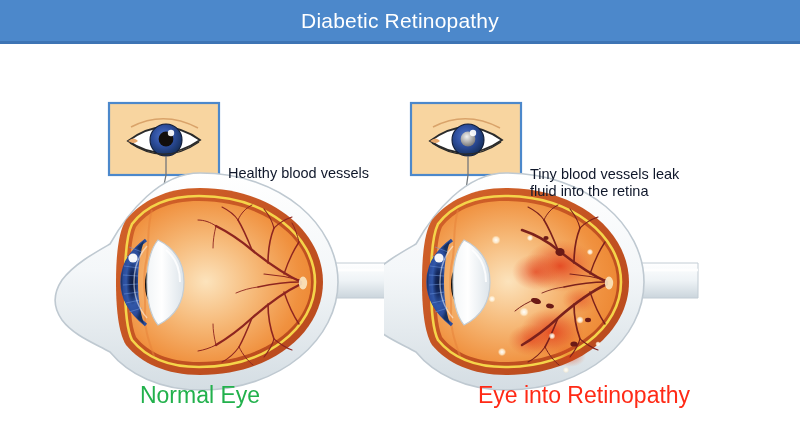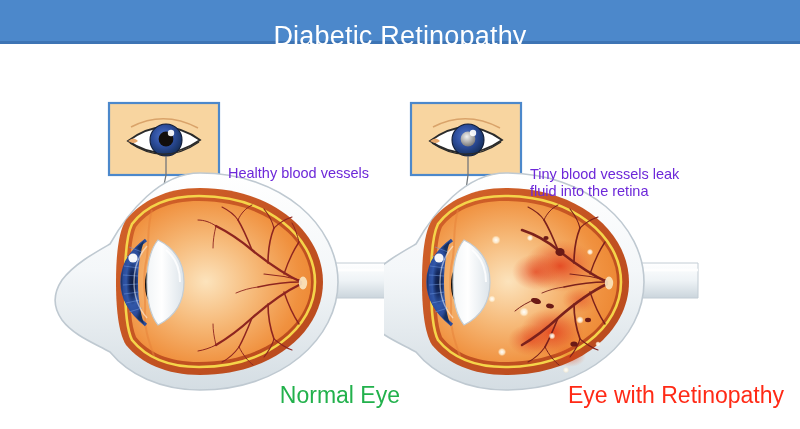--- a/index.html
+++ b/index.html
@@ -26,25 +26,24 @@
     box-sizing: border-box;
   }
   #header-title {
     position: absolute;
     left: 0; top: 0;
     width: 800px;
     height: 41px;
     line-height: 41px;
     text-align: center;
     color: #ffffff;
-    font-size: 27px;
+    font-size: 21px;
     font-weight: normal;
     letter-spacing: 0.2px;
     font-family: "Liberation Sans", sans-serif;
-    margin-top: 16px;
   }
 
   
   #diagram-stage {
     position: absolute;
     left: 0; top: 44px;
     width: 800px;
     height: 385px;
     background: #ffffff;
   }
@@ -61,42 +60,42 @@
     position: absolute;
     left: 0; top: 0;
     width: 400px;
     height: 385px;
     display: block;
   }
 
   
   .annotation {
     position: absolute;
-    color: #6d28d9;
+    color: #0f172a;
     font-size: 14.5px;
     line-height: 17px;
     font-family: "Liberation Sans", sans-serif;
     white-space: pre-line;
   }
   #annotation-healthy {
     left: 228px;
     top: 121px;
   }
   #annotation-leak {
     left: 146px;
     top: 122px;
   }
 
   
   .caption {
     position: absolute;
     width: 400px;
     left: 0;
     top: 338px;
-    text-align: right;
+    text-align: center;
     font-size: 23px;
     font-family: "Liberation Sans", sans-serif;
   }
   #caption-normal { color: #22B14C; }
   #caption-retinopathy { color: #FF2A16; }
 </style>
 </head>
 <body>
 
 <div id="header-banner">
@@ -469,16 +468,16 @@
                  C 72 271 69 255 69 238 C 69 221 72 206 80 196 Z" fill="url(#rLens)" stroke="#C3CDD5" stroke-width="1.2"></path>
         <path d="M88 206 C 98 214 102 226 102 238" fill="none" stroke="#FFFFFF" stroke-width="2" opacity="0.85"></path>
 
         <path d="M69 202 C 60 212 56 224 56 238 C 56 252 60 264 69 274" fill="none" stroke="#FFFFFF" stroke-width="1.4" opacity="0.5"></path>
       </g>
     </svg>
 
     <div class="annotation" id="annotation-leak">Tiny blood vessels leak
 fluid into the retina</div>
 
-    <div class="caption" id="caption-retinopathy">Eye with Retinopathy</div>
+    <div class="caption" id="caption-retinopathy">Eye into Retinopathy</div>
   </div>
 
 </div>
 
 </body></html>

